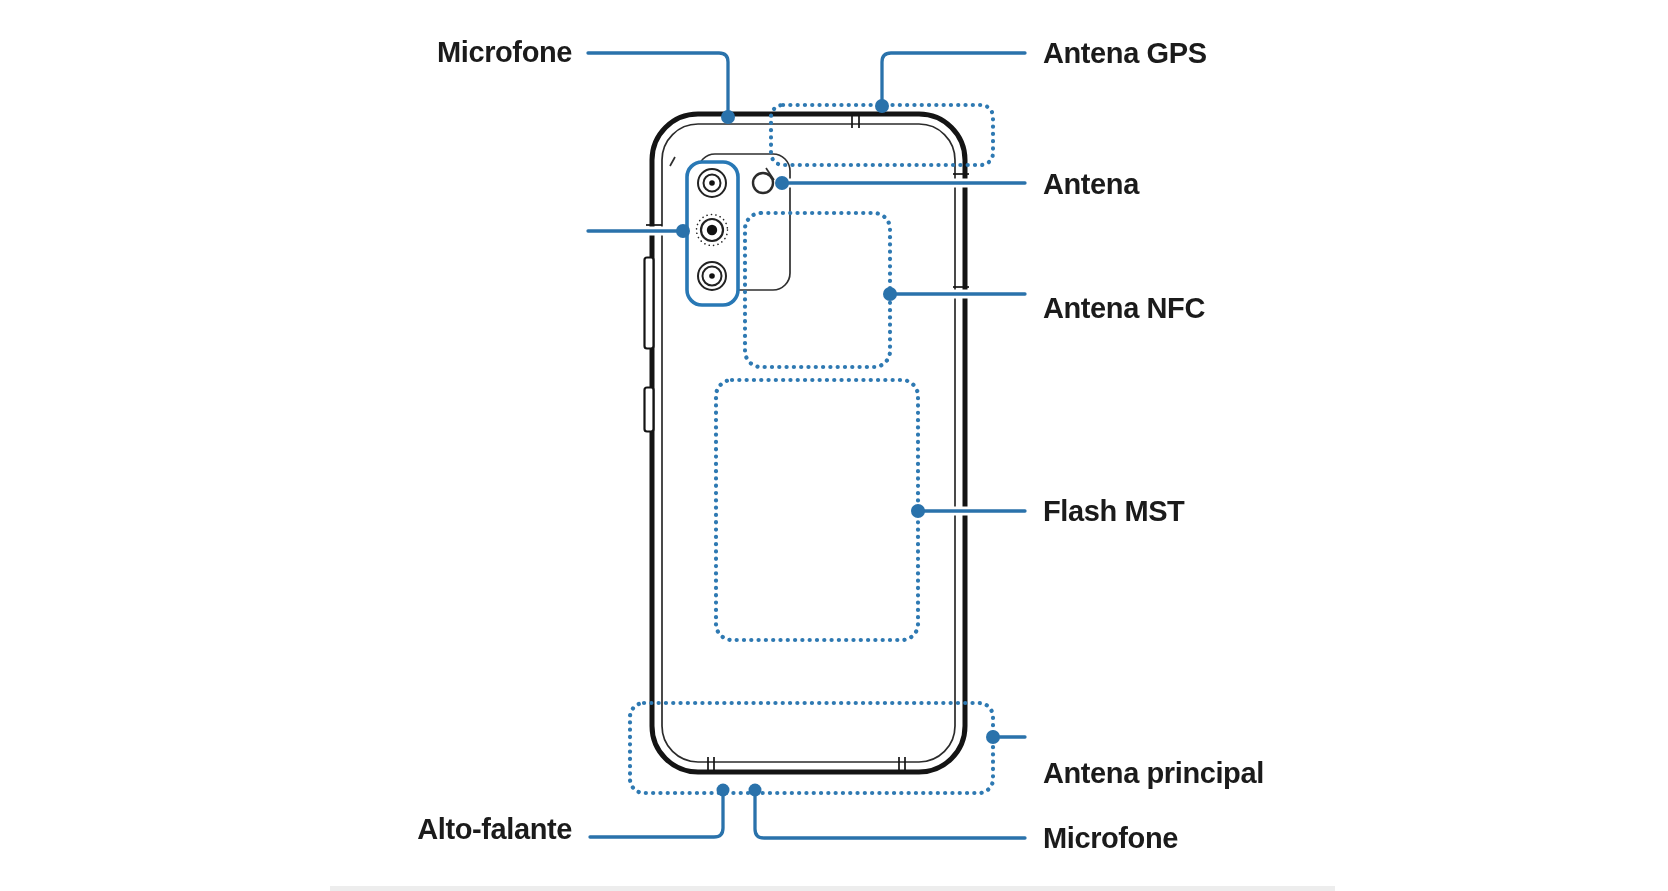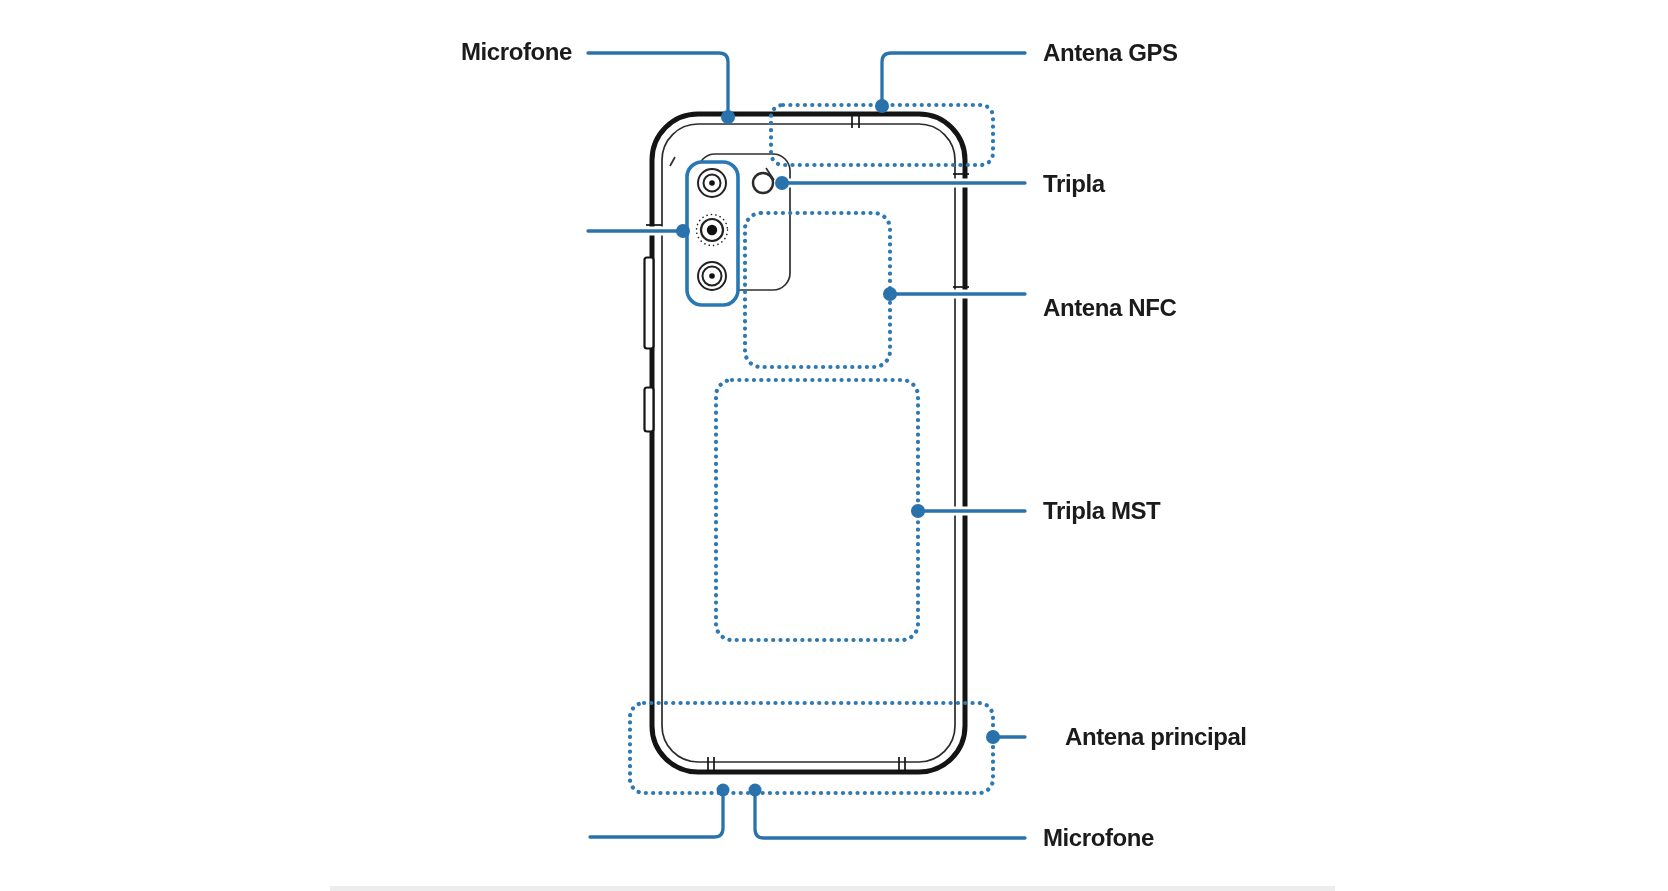--- a/index.html
+++ b/index.html
@@ -2,33 +2,33 @@
 <html><head>
 <meta charset="utf-8">
 <style>
   html,body{margin:0;padding:0;background:#ffffff;}
   .stage{
     position:relative;width:1668px;height:891px;background:#ffffff;overflow:hidden;
     font-family:"Liberation Sans", sans-serif;
   }
   .stage svg{position:absolute;left:0;top:0;}
   .lbl{
-    position:absolute;height:42px;line-height:42px;font-size:24px;font-weight:600;
+    position:absolute;height:42px;line-height:42px;font-size:29px;font-weight:600;
     letter-spacing:-0.4px;color:#1b1b1b;white-space:nowrap;
   }
   .lbl.right-col{left:1043px;text-align:left;}
   .lbl.left-col{right:1096px;text-align:right;}
   #lbl-mic-top{top:31px;}
   #lbl-camera{top:210px;}
   #lbl-speaker{top:808px;}
   #lbl-gps{top:32px;}
   #lbl-flash{top:163px;}
   #lbl-nfc{top:287px;}
   #lbl-mst{top:490px;}
-  #lbl-principal{top:716px;margin-left:22px;}
+  #lbl-principal{top:752px;}
   #lbl-mic-bottom{top:817px;}
 </style>
 </head>
 <body>
 
 <div class="stage">
 
   <svg width="1668" height="891" viewBox="0 0 1668 891">
 
     <rect x="330" y="886" width="1005" height="5" fill="#ededed"></rect>
@@ -115,19 +115,20 @@
       <circle cx="890" cy="294" r="7"></circle>
       <circle cx="918" cy="511" r="7"></circle>
       <circle cx="993" cy="737" r="7"></circle>
       <circle cx="723" cy="790" r="6.5"></circle>
       <circle cx="755" cy="790" r="6.5"></circle>
     </g>
   </svg>
 
   <div class="lbl left-col" id="lbl-mic-top">Microfone</div>
   <div class="lbl right-col" id="lbl-gps">Antena GPS</div>
-  <div class="lbl right-col" id="lbl-flash">Tripla</div>
+  <div class="lbl right-col" id="lbl-flash">Antena</div>
   <div class="lbl right-col" id="lbl-nfc">Antena NFC</div>
-  <div class="lbl right-col" id="lbl-mst">Tripla MST</div>
+  <div class="lbl right-col" id="lbl-mst">Flash MST</div>
   <div class="lbl right-col" id="lbl-principal">Antena principal</div>
+  <div class="lbl left-col" id="lbl-speaker">Alto-falante</div>
   <div class="lbl right-col" id="lbl-mic-bottom">Microfone</div>
 
 </div>
 
 </body></html>

